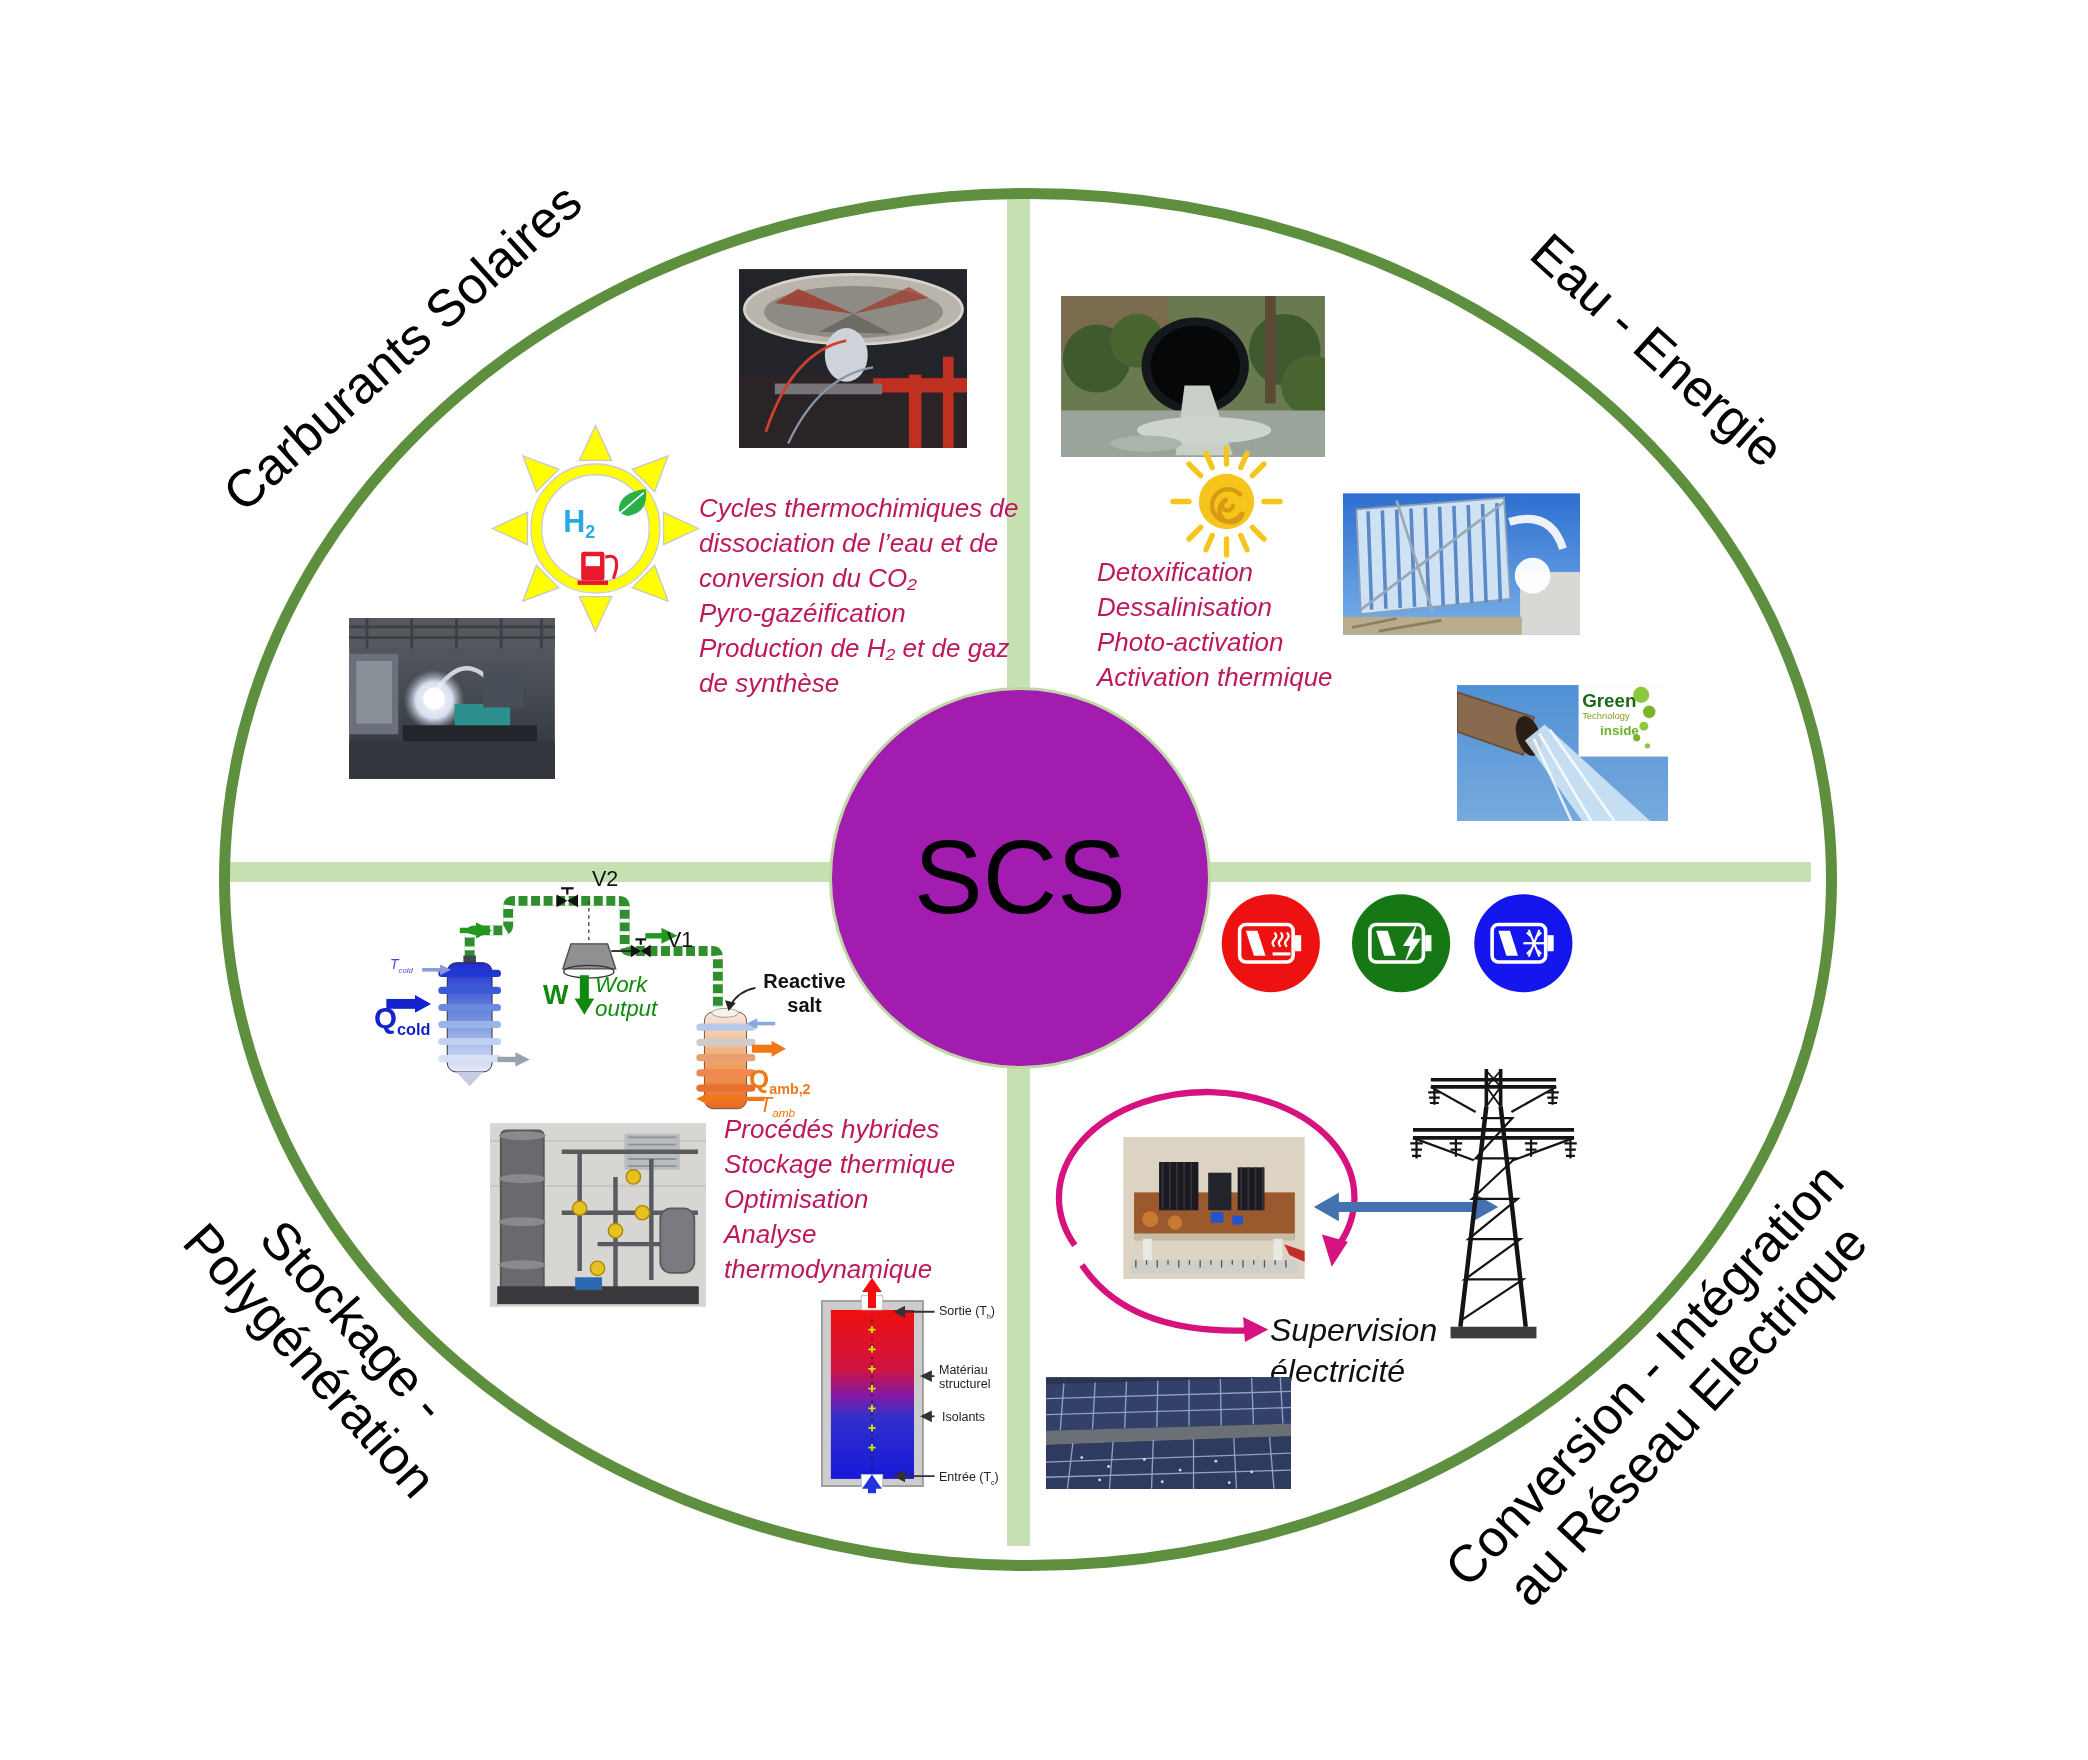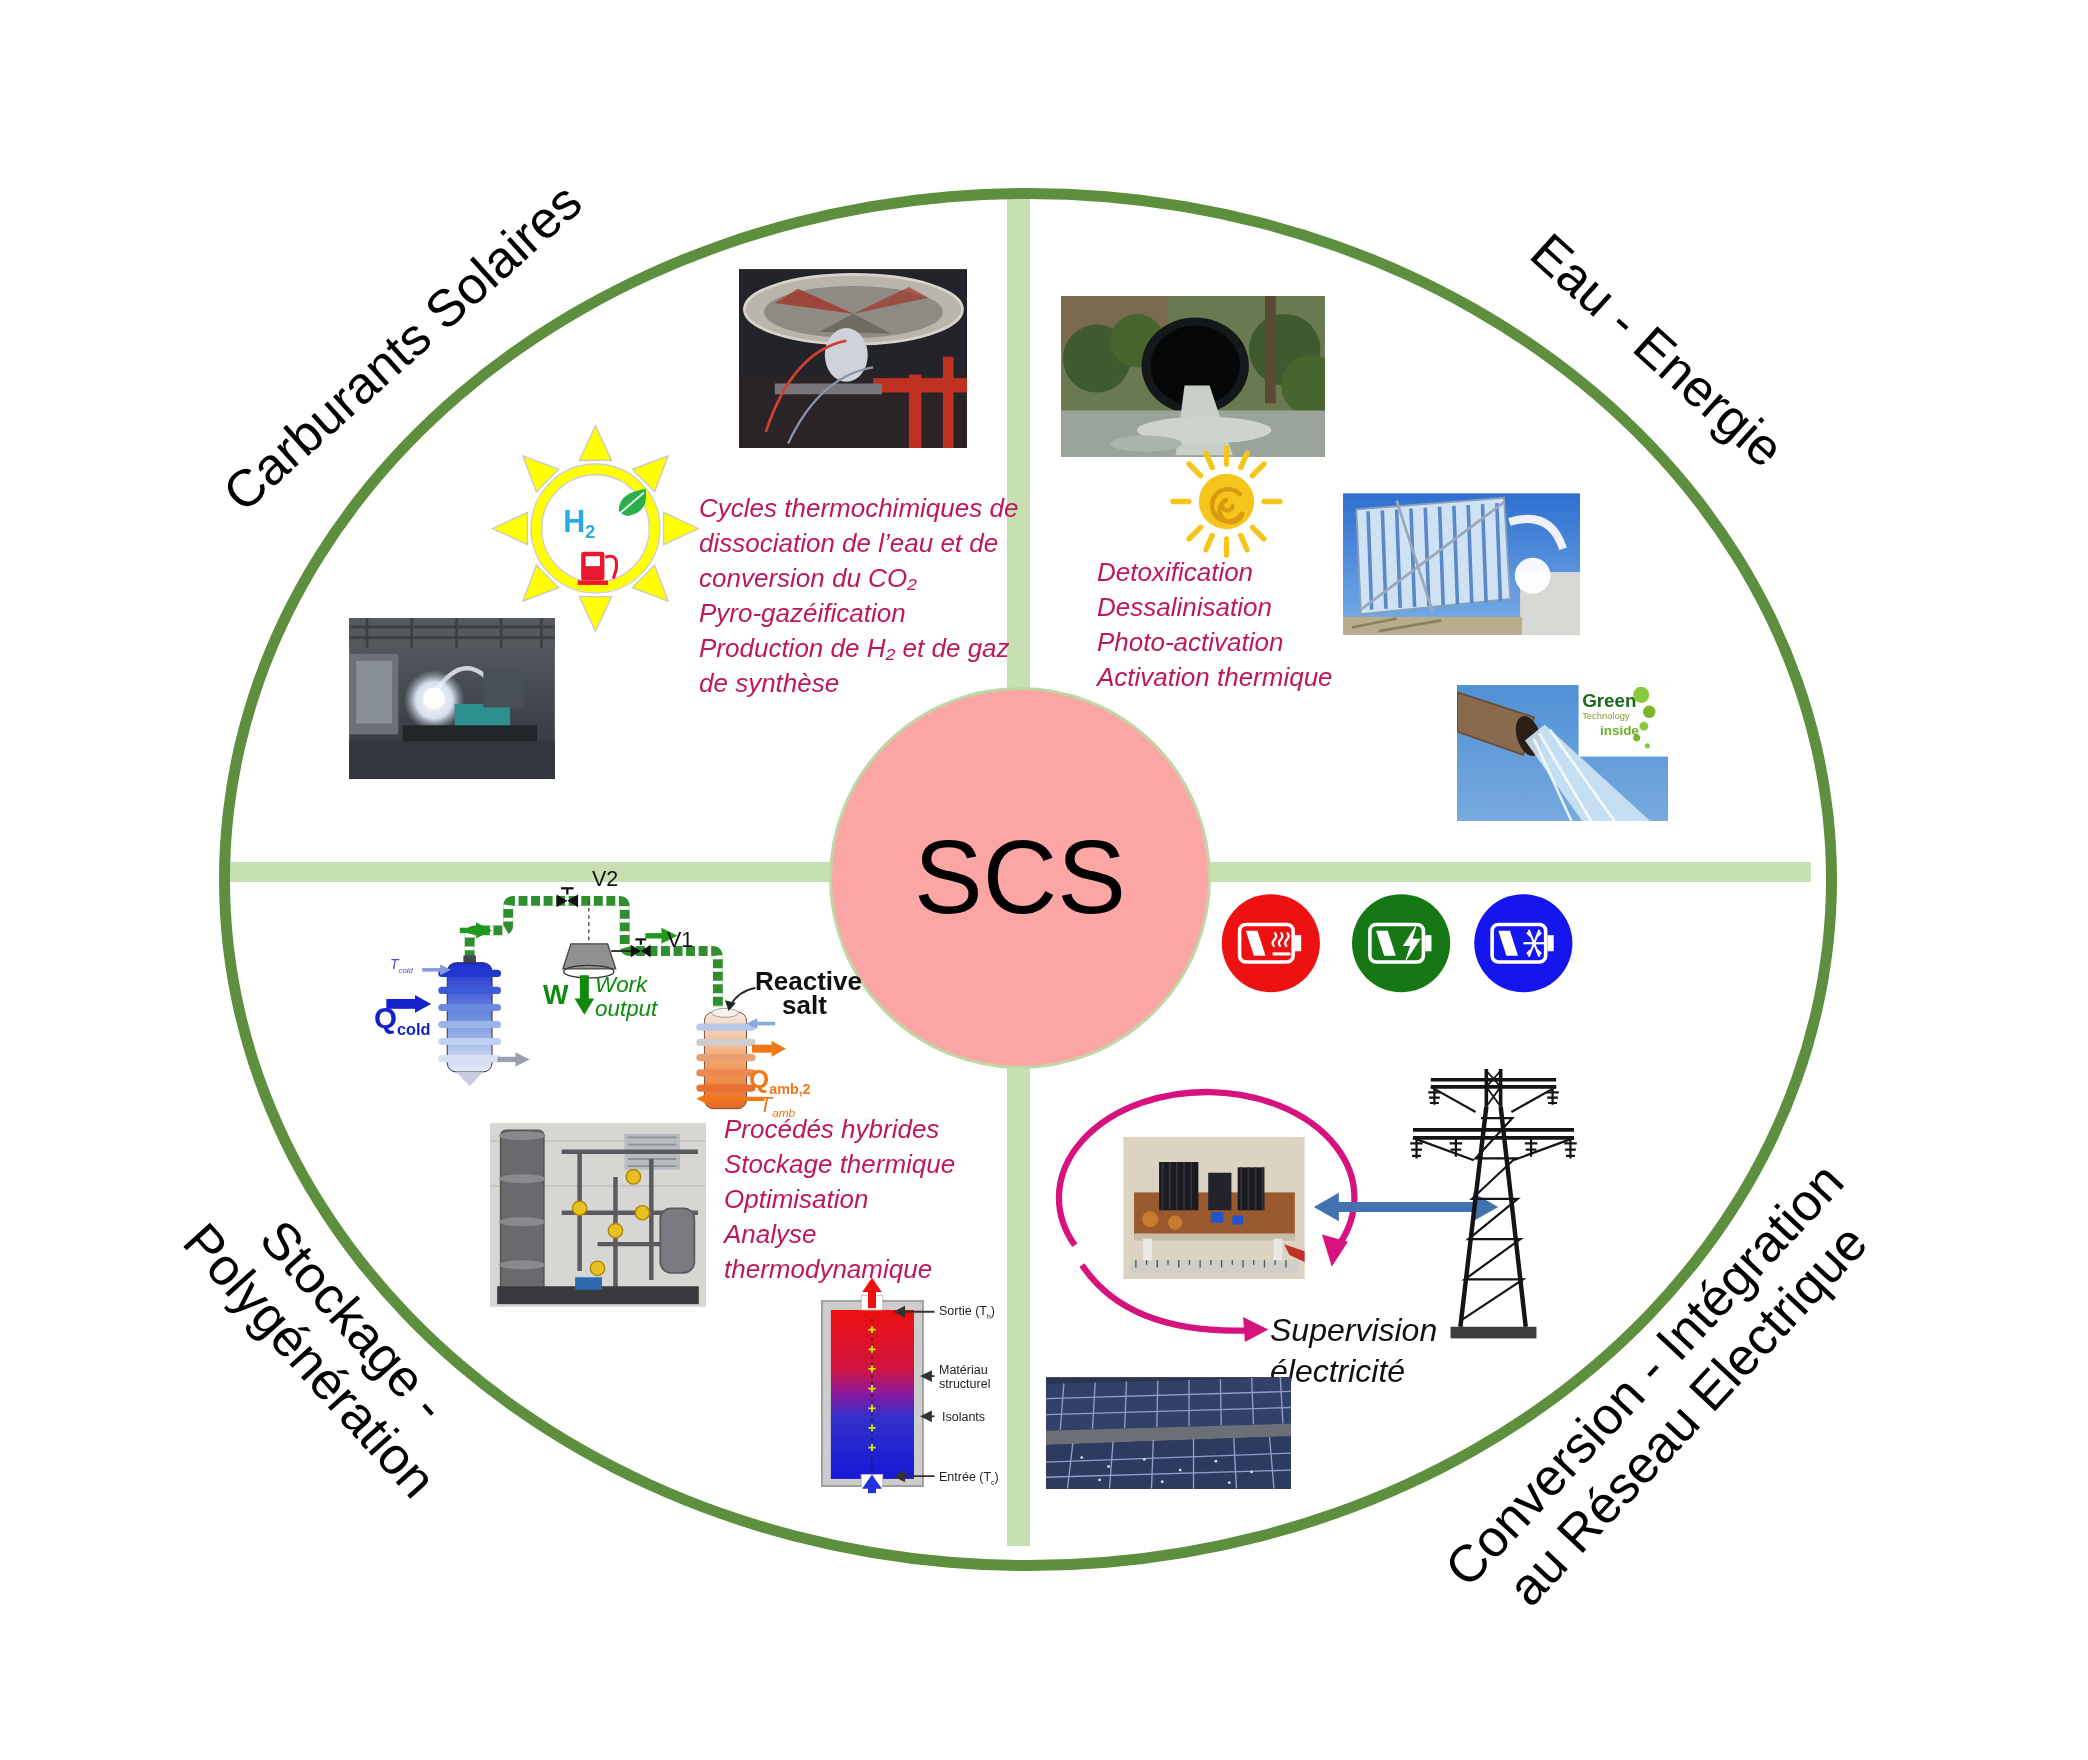--- a/index.html
+++ b/index.html
@@ -194,21 +194,21 @@
       <text x="140" y="38" font-size="10.5" fill="#8a9a28">Technology</text>
       <text x="160" y="56" font-size="15" font-weight="bold" fill="#6ab028">inside</text>
       <circle cx="206" cy="11" r="9" fill="#8ac83c"></circle>
       <circle cx="215" cy="30" r="7" fill="#7ab428"></circle>
       <circle cx="209" cy="46" r="5" fill="#8ac83c"></circle>
       <circle cx="201" cy="59" r="4" fill="#7ab428"></circle>
       <circle cx="213" cy="68" r="3" fill="#8ac83c"></circle>
     </g>
   </svg>
 
-  <div class="abs" style="left:829px;top:687px;width:376px;height:376px;border-radius:50%;background:#fca5a5;border:3.6px solid #bed7a4;display:flex;align-items:center;justify-content:center;">
+  <div class="abs" style="left:829px;top:687px;width:376px;height:376px;border-radius:50%;background:#a21caf;border:3.6px solid #bed7a4;display:flex;align-items:center;justify-content:center;">
     <span style="font-size:103px;color:#000;">SCS</span>
   </div>
 
   <svg class="abs" style="left:1214px;top:887px;" width="376" height="116" viewBox="0 0 420 130">
 
     <g>
       <circle cx="63" cy="63" r="55" fill="#ee1111"></circle>
       <rect x="28" y="42" width="60" height="42" rx="7" fill="none" stroke="#fff" stroke-width="4"></rect>
       <rect x="90" y="54" width="7" height="18" fill="#fff"></rect>
       <polygon points="35,49 48,49 57,77 44,77" fill="#fff"></polygon>
@@ -346,21 +346,21 @@
   <div class="dlabel" style="left:595px;top:973px;font-size:22.4px;line-height:24px;font-style:italic;color:#0f8a0f;">
     <div>Work</div>
     <div>output</div>
   </div>
   <div class="dlabel" style="left:390px;top:956px;font-size:14px;font-style:italic;color:#4848d8;">
     <span>T</span><sub>cold</sub>
   </div>
   <div class="dlabel" style="left:374px;top:1001px;font-size:29.6px;font-weight:bold;color:#1322cc;">
     <span>Q</span><sub>cold</sub>
   </div>
-  <div class="dlabel" style="left:755px;top:969px;font-size:26px;line-height:24px;font-weight:bold;color:#111;text-align:center;width:99px;">
+  <div class="dlabel" style="left:755px;top:969px;font-size:20px;line-height:24px;font-weight:bold;color:#111;text-align:center;width:99px;">
     <div>Reactive</div>
     <div>salt</div>
   </div>
   <div class="dlabel" style="left:749px;top:1064px;font-size:26px;font-weight:bold;color:#f07818;">
     <span>Q</span><sub>amb,2</sub>
   </div>
   <div class="dlabel" style="left:759px;top:1093px;font-size:21.5px;font-style:italic;color:#f07818;">
     <span>T</span><sub>amb</sub>
   </div>
 

